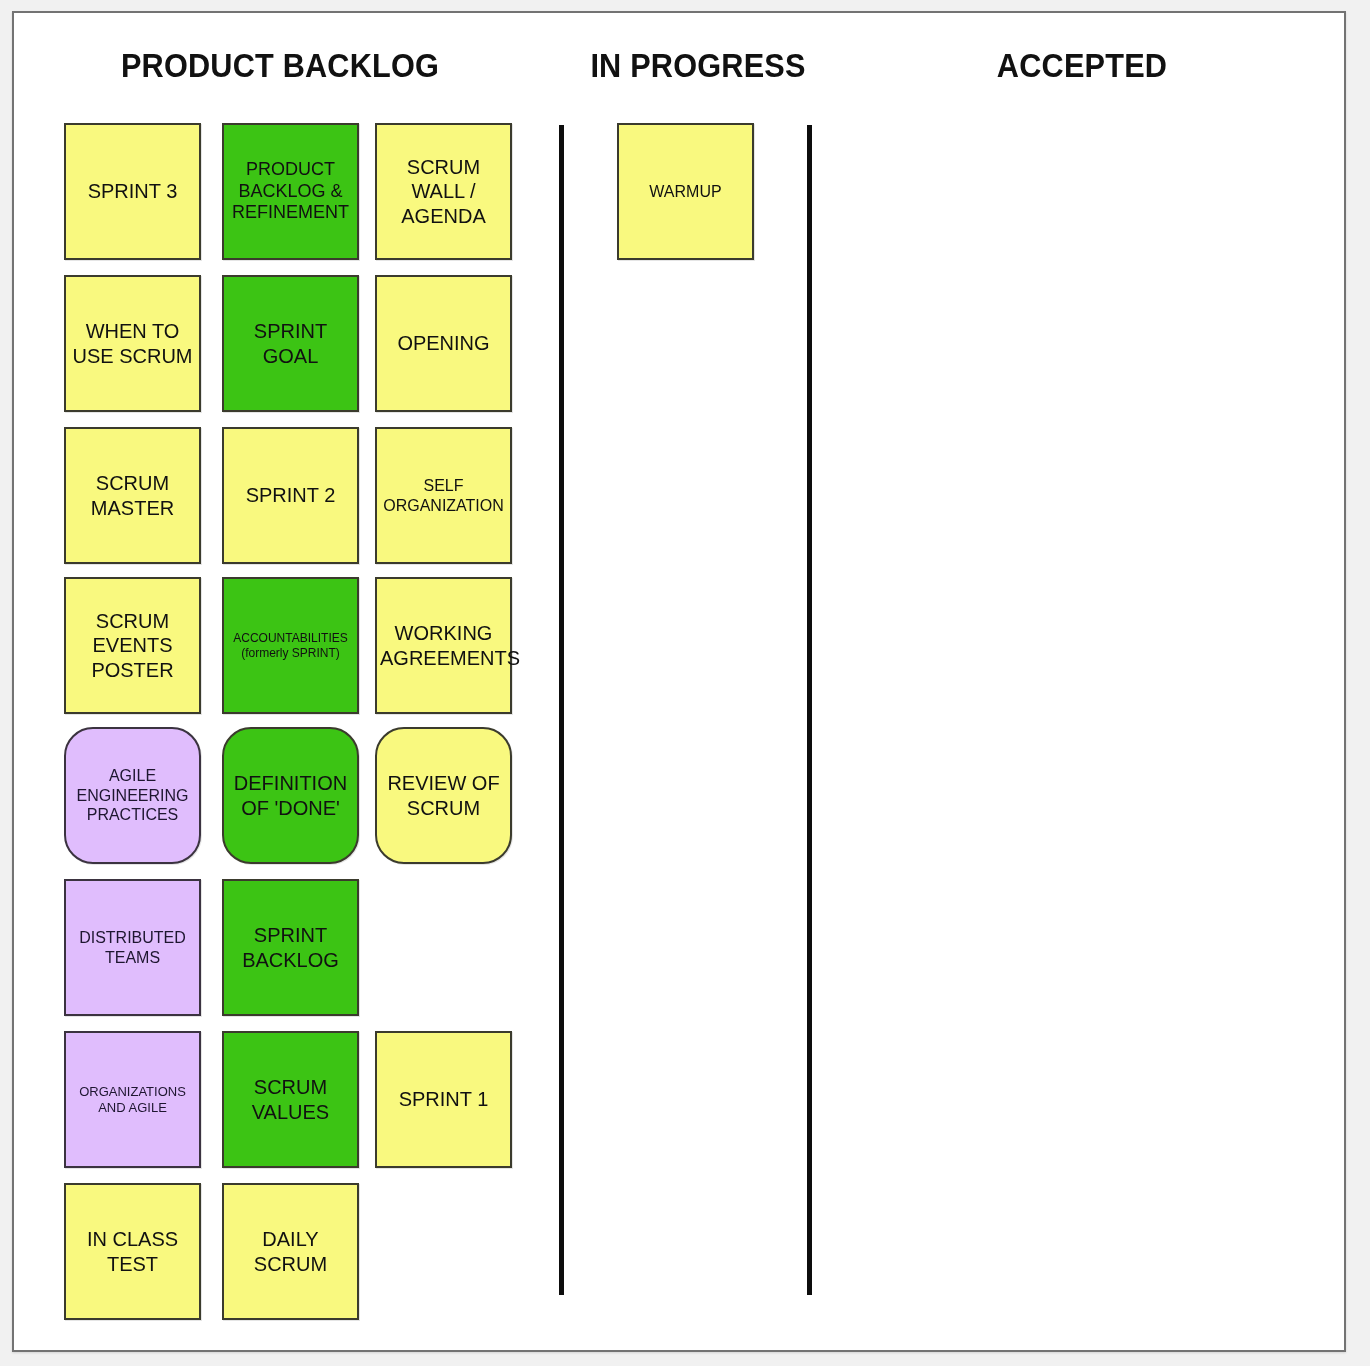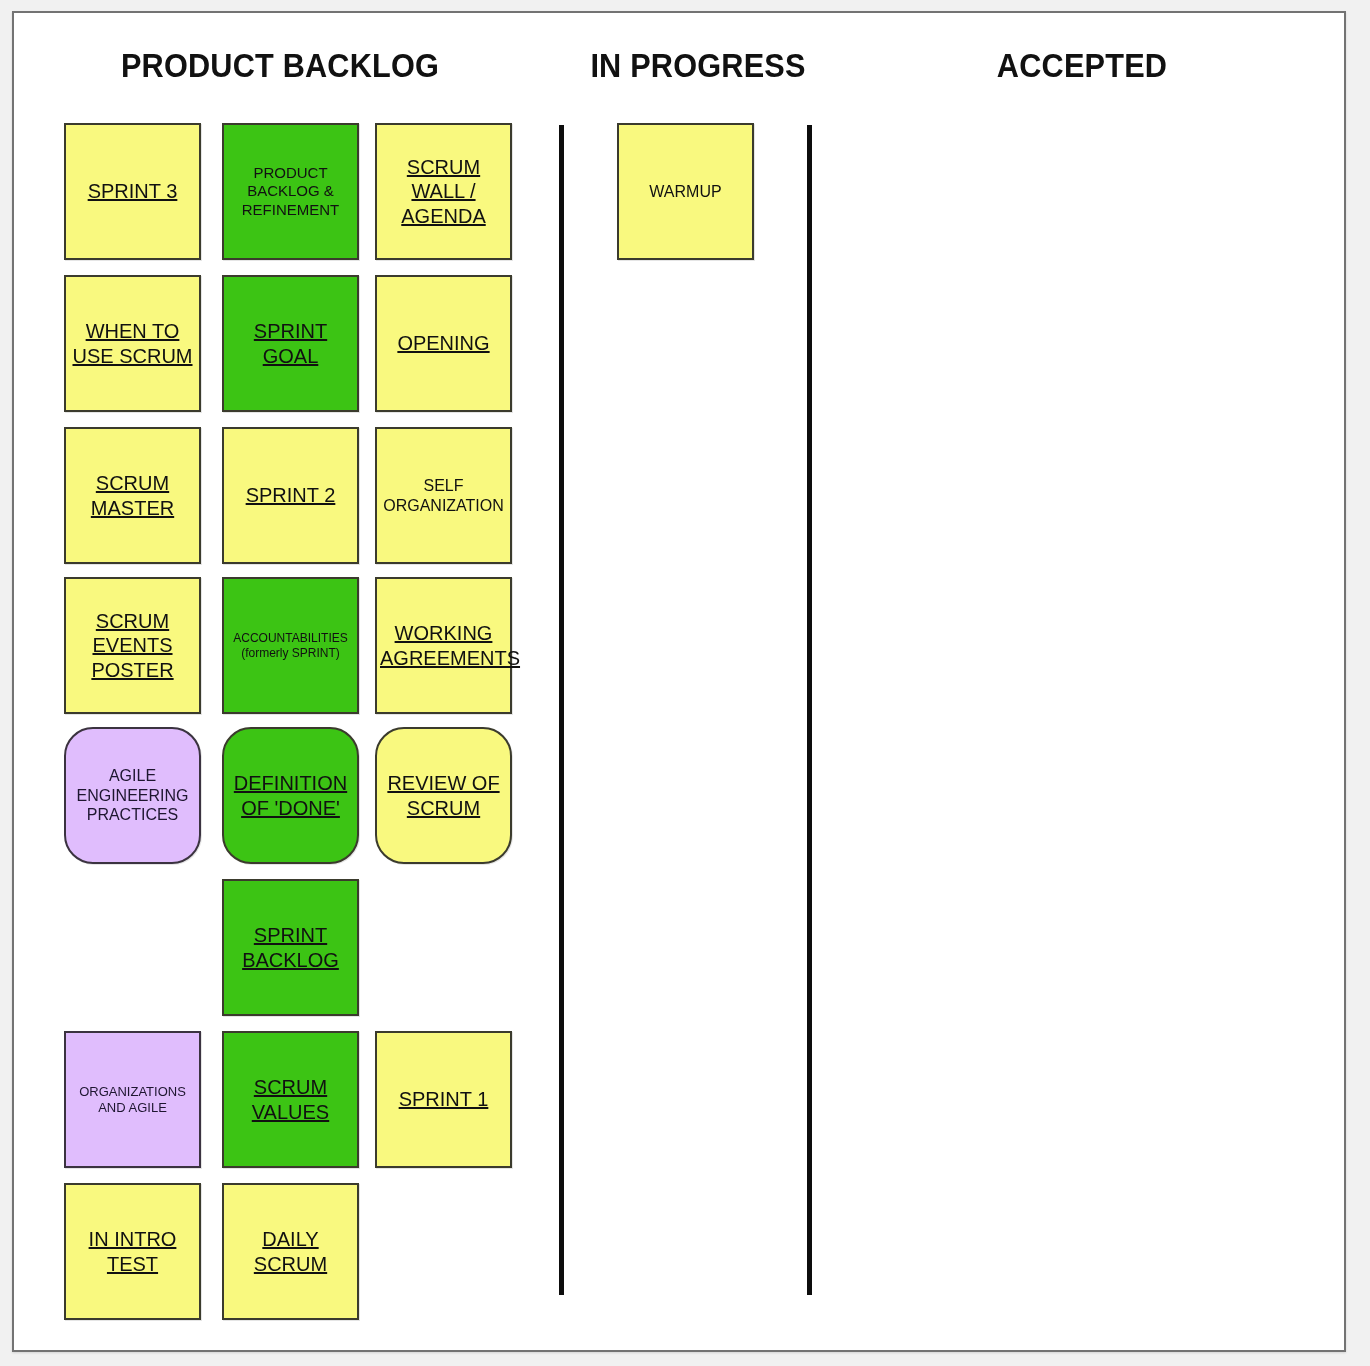--- a/index.html
+++ b/index.html
@@ -68,22 +68,22 @@
     padding: 4px 3px;
     line-height: 1.22;
     color: #111111;
     box-shadow: 1px 1px 0 rgba(0,0,0,0.10);
   }
   .card .card-label { display: block; width: 100%; }
   .card.yellow { background: #f9f97f; }
   .card.green  { background: #3cc414; }
   .card.purple { background: #e0bdfd; border-color: #3b3340; color: #1e1630; }
 
-  .fs-lg  { font-size: 20px; text-decoration: underline; }
-  .fs-md  { font-size: 15px; }
+  .fs-lg  { font-size: 20px; }
+  .fs-md  { font-size: 18px; }
   .fs-sm  { font-size: 16px; }
   .fs-xs  { font-size: 13px; }
   .fs-xxs { font-size: 12px; }
 
   
   .c1 { left: 48px;  }
   .c2 { left: 206px; }
   .c3 { left: 359px; }
   .cp { left: 601px; }
 
@@ -117,25 +117,28 @@
     </div>
     <div class="card yellow c1 r3">
       <span class="card-label fs-lg">SCRUM MASTER</span>
     </div>
     <div class="card yellow c1 r4">
       <span class="card-label fs-lg">SCRUM EVENTS POSTER</span>
     </div>
     <div class="card purple c1 r5">
       <span class="card-label fs-sm">AGILE ENGINEERING PRACTICES</span>
     </div>
+    <div class="card purple c1 r6">
+      <span class="card-label fs-sm">DISTRIBUTED TEAMS</span>
+    </div>
     <div class="card purple c1 r7">
       <span class="card-label fs-xs">ORGANIZATIONS AND AGILE</span>
     </div>
     <div class="card yellow c1 r8">
-      <span class="card-label fs-lg">IN INTRO TEST</span>
+      <span class="card-label fs-lg">IN CLASS TEST</span>
     </div>
 
     <div class="card green c2 r1">
       <span class="card-label fs-md">PRODUCT BACKLOG &amp; REFINEMENT</span>
     </div>
     <div class="card green c2 r2">
       <span class="card-label fs-lg">SPRINT GOAL</span>
     </div>
     <div class="card yellow c2 r3">
       <span class="card-label fs-lg">SPRINT 2</span>

